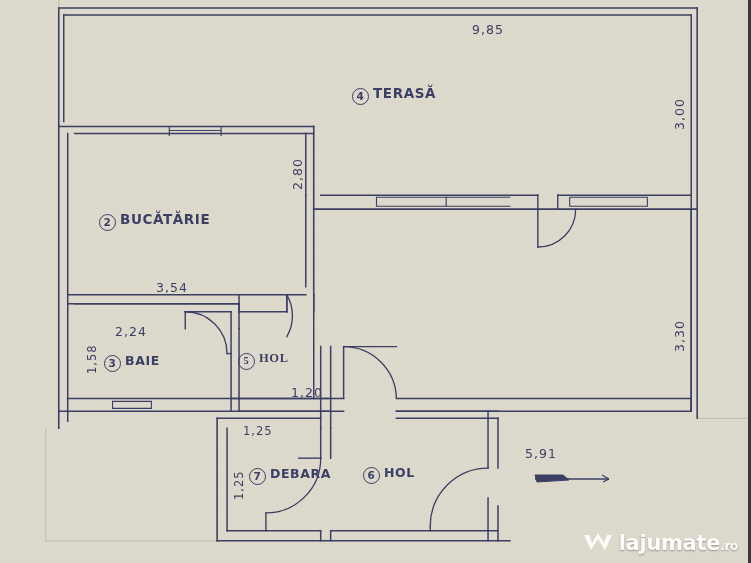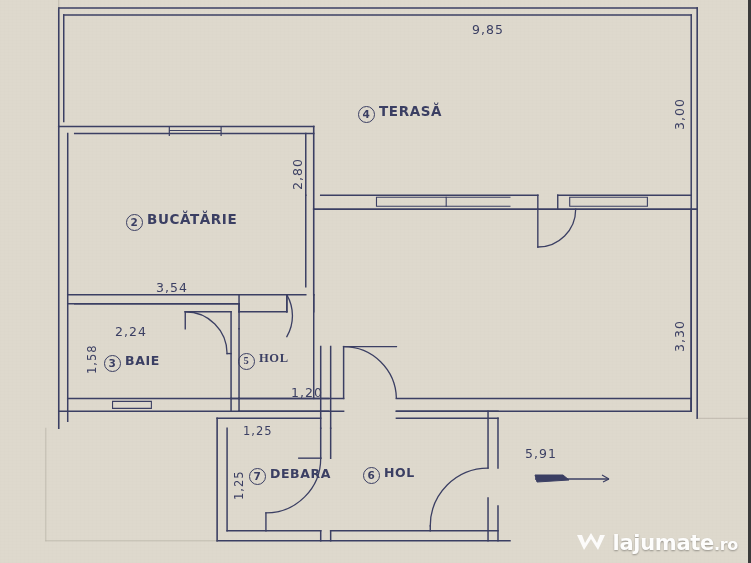--- a/index.html
+++ b/index.html
@@ -82,21 +82,21 @@
     opacity: 0.95;
   }
   #wm-text {
     color: #ffffff;
     font-size: 21px;
     font-weight: 700;
     letter-spacing: -0.3px;
     font-family: "DejaVu Sans", sans-serif;
     text-shadow: 0 1px 2px rgba(0,0,0,0.35);
   }
-  #wm-text .tld { font-size: 16px; font-weight: 700; }
+  #wm-text .tld { font-size: 12px; font-weight: 700; }
 </style>
 </head>
 <body>
 
 <div id="page">
 
   <div id="paper"></div>
   <div id="grain"></div>
 
   <svg id="plan" viewBox="0 0 751 563">
@@ -202,25 +202,25 @@
         <path d="M700 420 L751 420"></path>
         <path d="M59 8 L59 0"></path>
       </g>
     </g>
   </svg>
 
   <div class="lbl dim" style="left:472px; top:22px;">9,85</div>
 
   <div class="lbl dim vert" style="left:672px; top:130px;">3,00</div>
 
-  <div class="lbl room-name" style="left:352px; top:103px;margin-left:6px;">
+  <div class="lbl room-name" style="left:352px; top:85px;">
     <span class="circ">4</span><span>TERASĂ</span>
   </div>
 
-  <div class="lbl room-name" style="left:126px; top:211px;">
+  <div class="lbl room-name" style="left:99px; top:211px;">
     <span class="circ">2</span><span>BUCĂTĂRIE</span>
   </div>
 
   <div class="lbl dim vert" style="left:290px; top:190px;">2,80</div>
 
   <div class="lbl dim" style="left:156px; top:280px;">3,54</div>
 
   <div class="lbl dim" style="left:115px; top:312px;margin-top:12px;">2,24</div>
 
   <div class="lbl dim vert" style="left:85px; top:374px; font-size:11.5px;">1,58</div>

